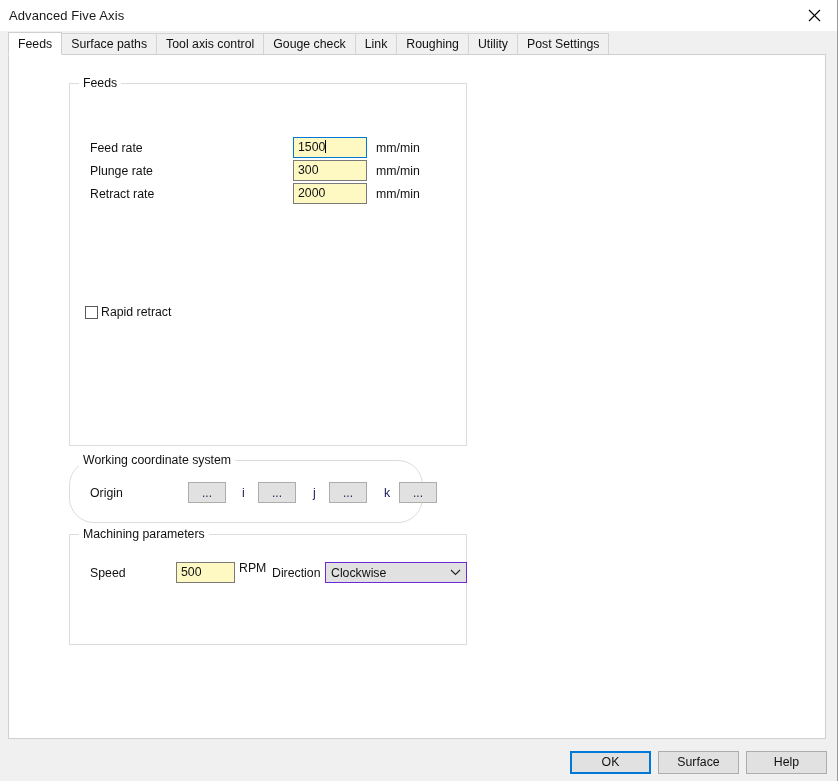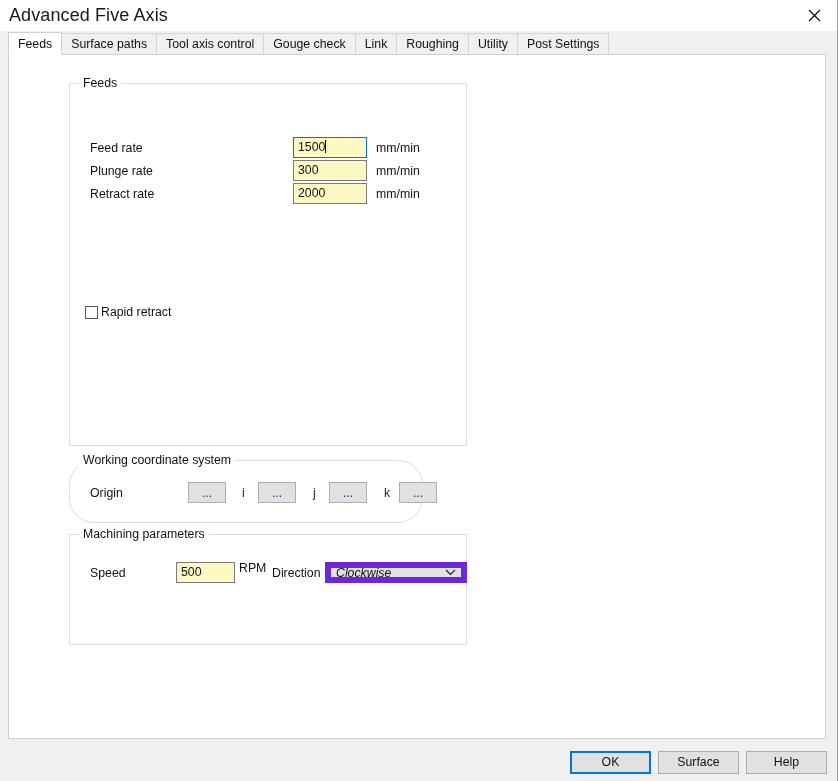--- a/index.html
+++ b/index.html
@@ -33,21 +33,21 @@
   .titlebar {
     height: 31px;
     background: #ffffff;
     display: flex;
     align-items: center;
     flex: 0 0 auto;
     position: relative;
   }
   .titlebar-text {
     margin-left: 9px;
-    font-size: 18px;
+    font-size: 13px;
     color: #1a1a1a;
     letter-spacing: 0.1px;
   }
   .close-btn {
     position: absolute;
     right: 0; top: 0;
     width: 46px; height: 31px;
     display: flex;
     align-items: center;
     justify-content: center;
@@ -202,27 +202,26 @@
   .axis-letter {
     position: absolute;
     font-size: 12.3px;
     color: #1a1a5a;
   }
 
   
   .combo {
     position: absolute;
     box-sizing: border-box;
-    border: 6px solid #6d28d9;
+    border: 1px solid #6d28d9;
     background: #e1e1e1;
     height: 21px;
     display: flex;
     align-items: center;
     cursor: default;
-    font-style: italic;
   }
   .combo .combo-text {
     font-size: 12.3px;
     color: #111;
     padding-left: 5px;
     flex: 1 1 auto;
     white-space: nowrap;
   }
   .combo .combo-arrow {
     width: 22px;

